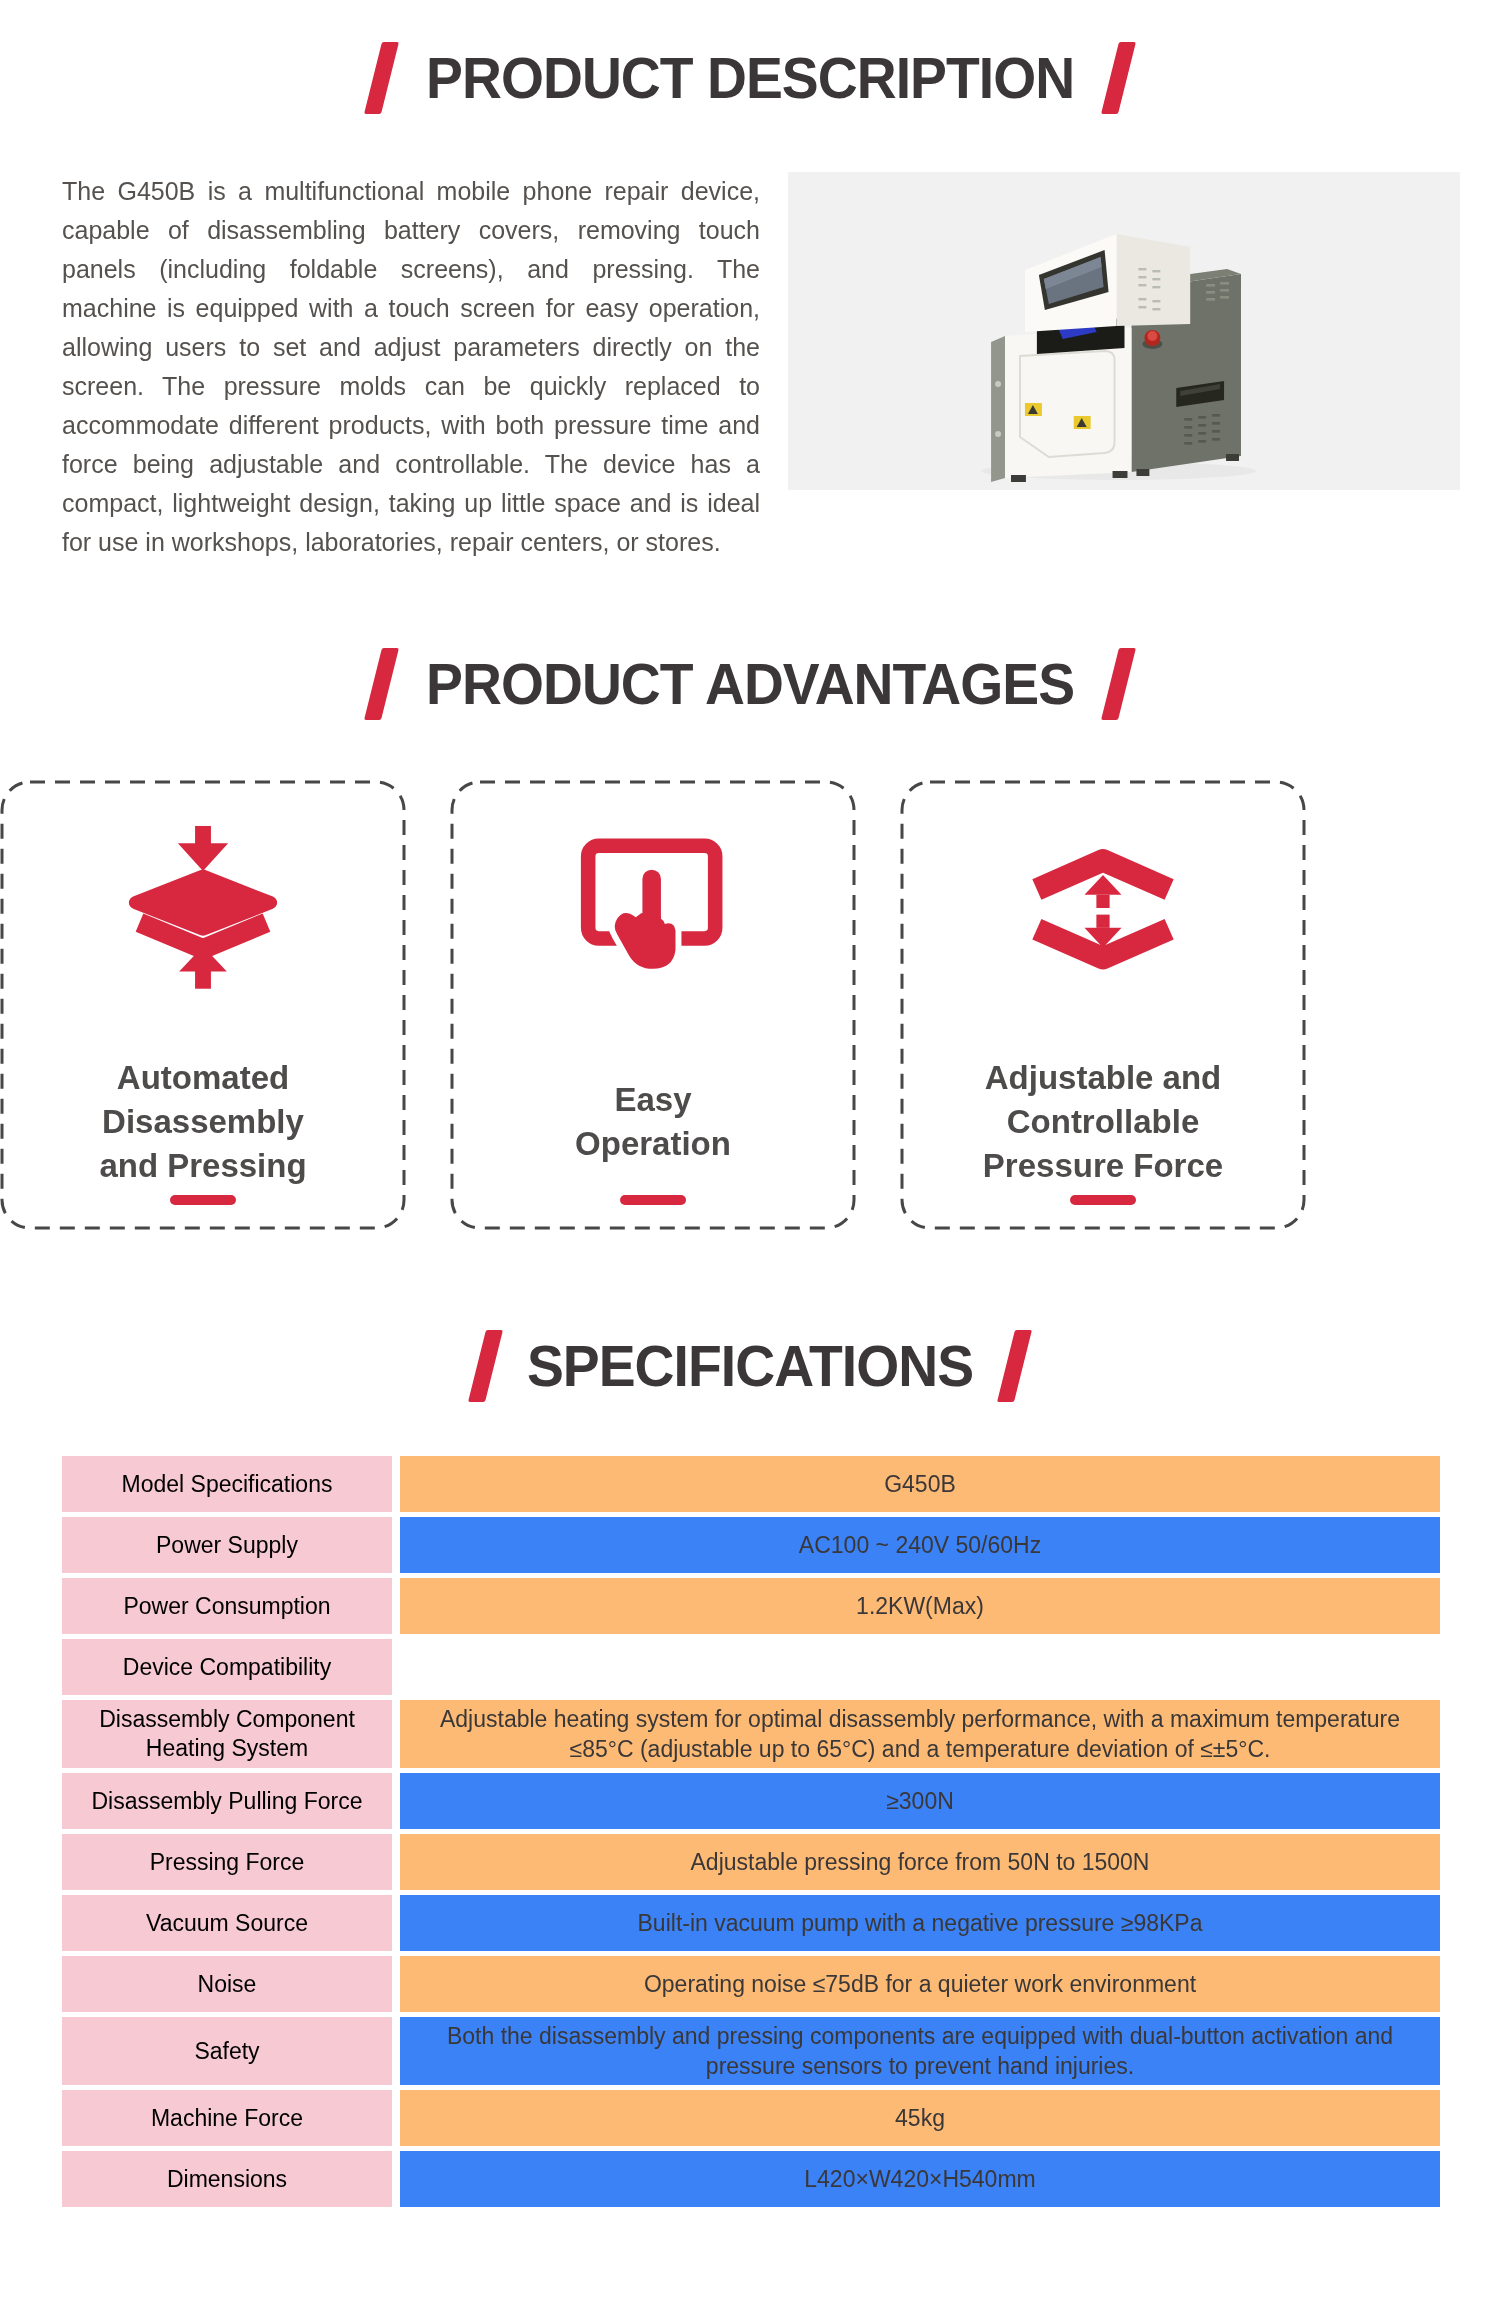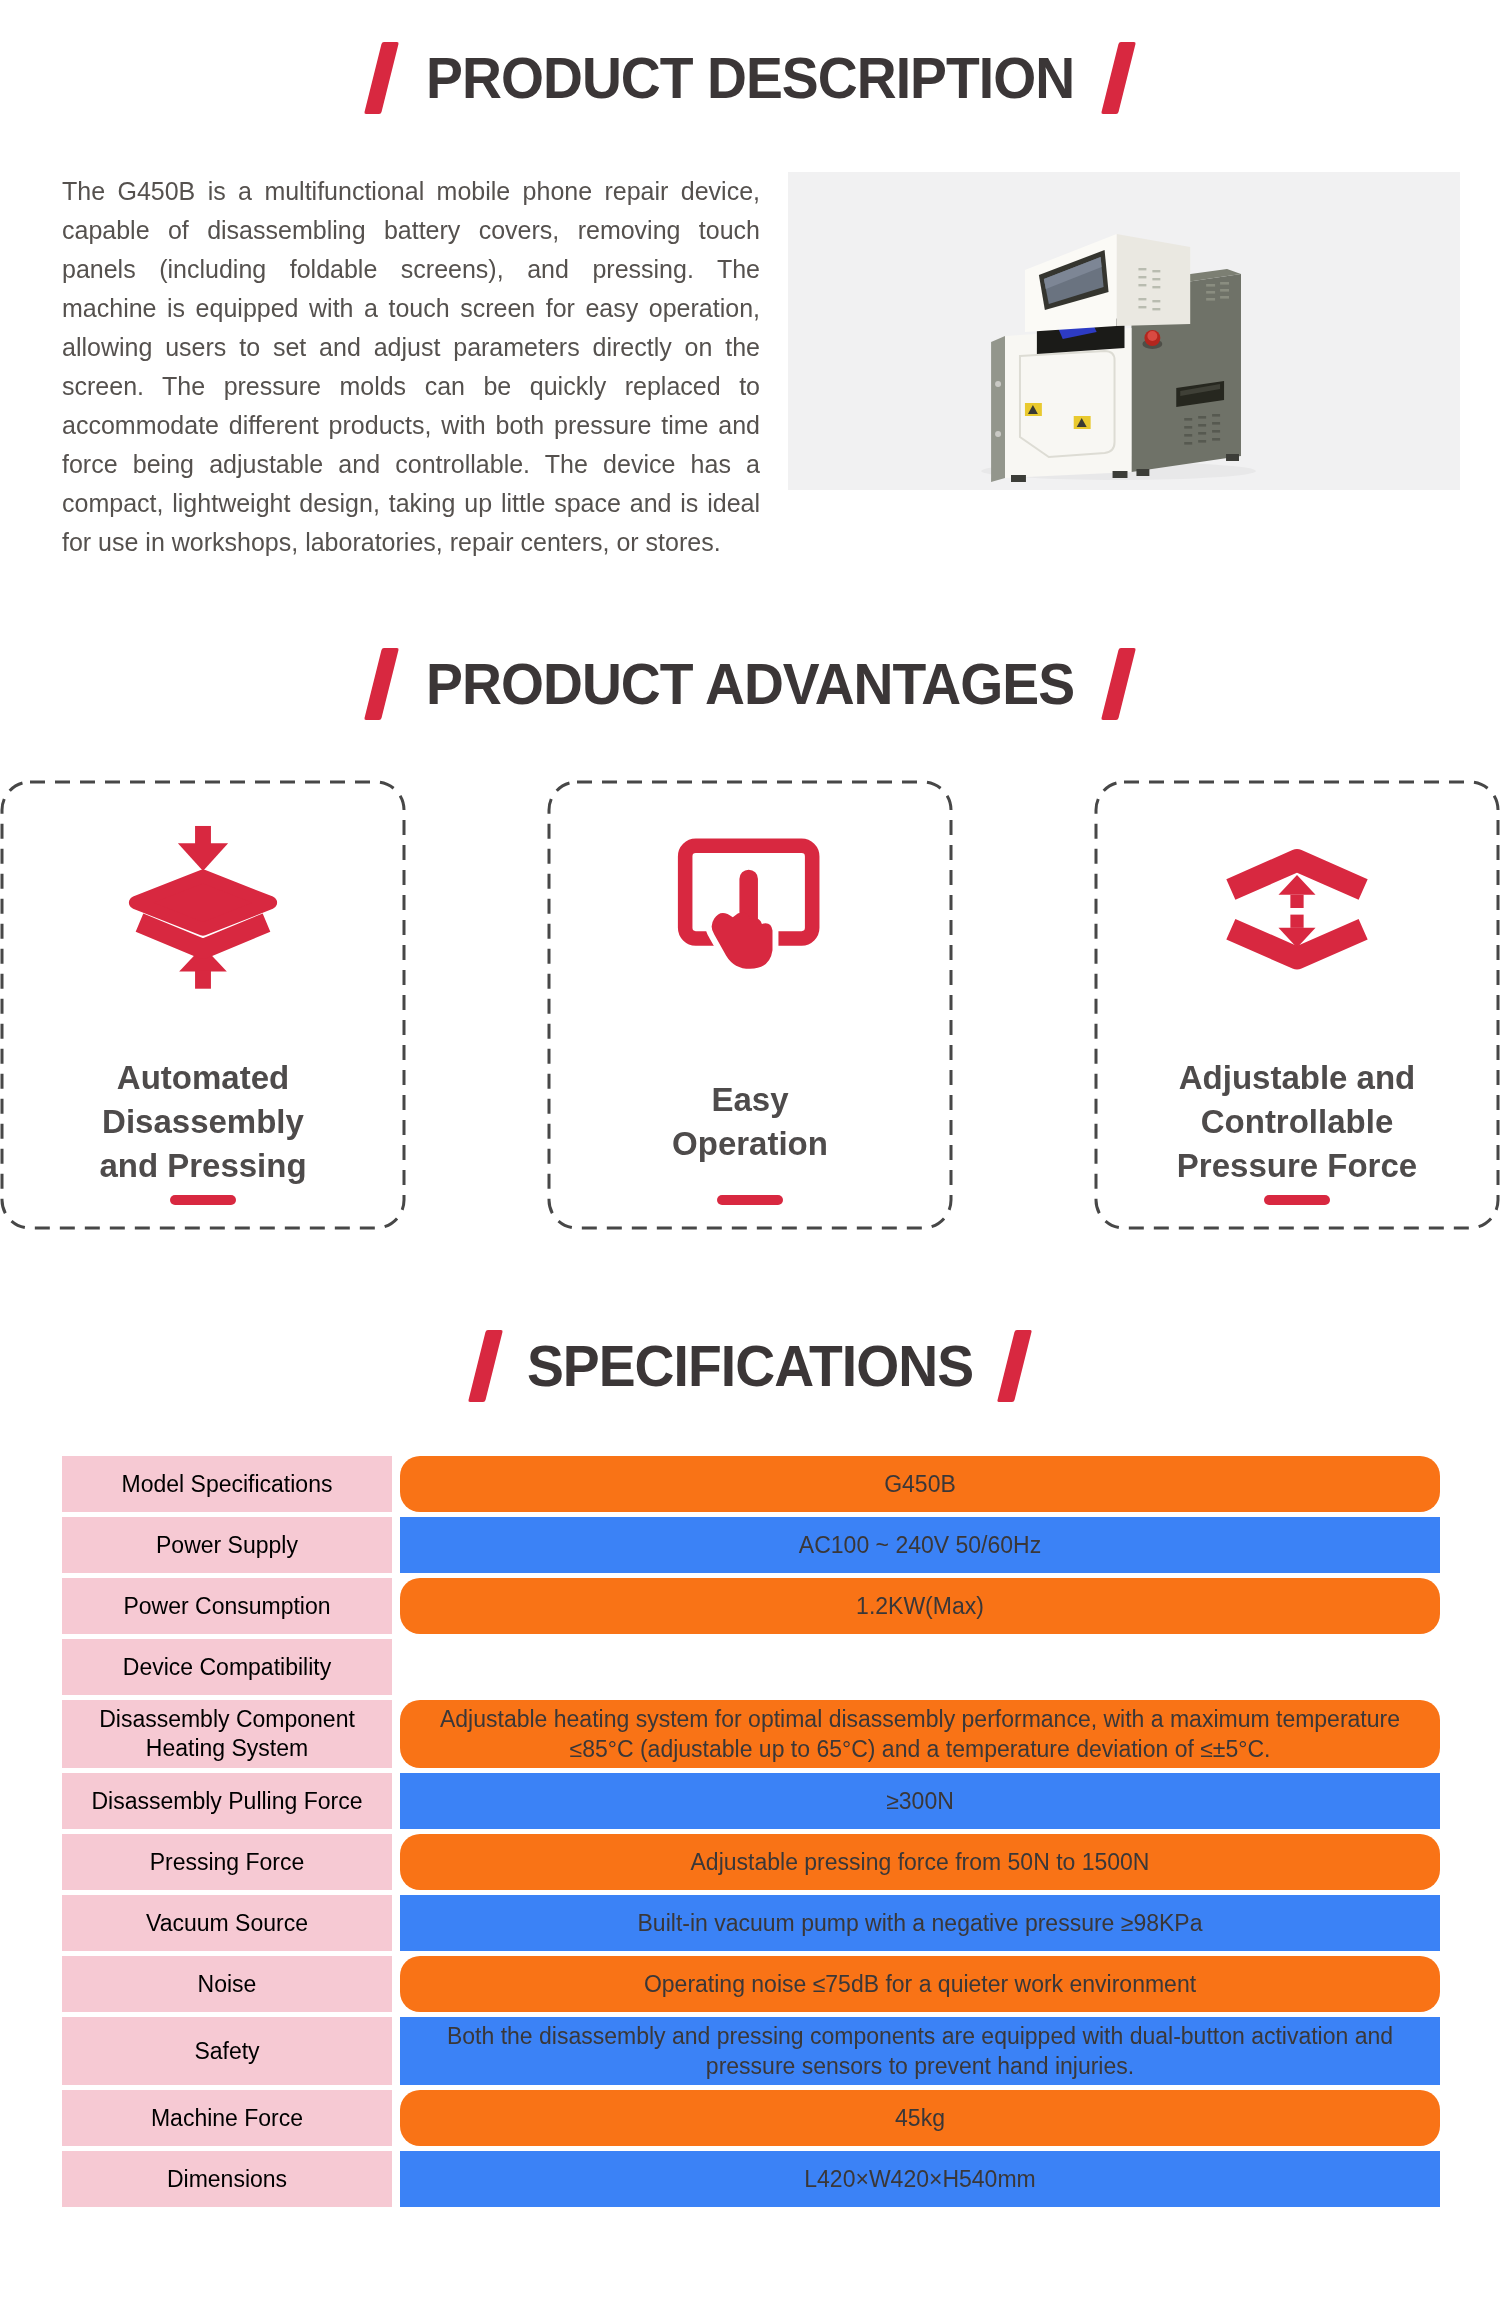--- a/index.html
+++ b/index.html
@@ -27,21 +27,21 @@
   .desc-text {
     width:698px; flex:0 0 auto;
     font-size:25px; line-height:39px; text-align:justify;
     color:#55514e;
   }
   .photo-box { flex:1 1 auto; margin-left:28px; height:318px; }
   .photo-box svg { width:100%; height:100%; display:block; }
 
   
   .adv-heading { margin-top:86px; }
-  .cards { display:flex; justify-content:space-between; gap:72px; margin-top:60px; }
+  .cards { display:flex; justify-content:flex-start; gap:44px; margin-top:60px; }
   .card { position:relative; width:406px; height:450px; }
   .card > svg.card-border { position:absolute; inset:0; width:100%; height:100%; }
   .card-content {
     position:relative; height:100%; display:flex; flex-direction:column;
     align-items:center; padding-top:42px;
   }
   .card-icon { width:172px; height:172px; flex:0 0 auto; }
   .card-label {
     margin-top:20px; font-size:33px; line-height:44px; font-weight:700;
     color:#4e4b4b; text-align:center; white-space:pre-line;
@@ -59,21 +59,21 @@
   .spec-label {
     width:330px; flex:0 0 auto; min-height:56px; background:#f6c9d3;
     display:flex; align-items:center; justify-content:center; text-align:center;
     font-size:23px; line-height:29px; padding:4px 12px; color:#000000;
   }
   .spec-value {
     flex:1 1 auto; min-height:56px; background:#3b82f6;
     display:flex; align-items:center; justify-content:center; text-align:center;
     font-size:23px; line-height:30px; padding:4px 26px; color:#3a3738;
   }
-  .spec-row.alt .spec-value { background:#f97316;border-radius:20px; }
+  .spec-row.alt .spec-value { background:#fdba74; }
 </style>
 </head>
 <body>
 
 <div class="page">
 
   <div class="heading-row">
     <div class="slash"></div>
     <div class="sec-title">PRODUCT DESCRIPTION</div>
     <div class="slash"></div>

